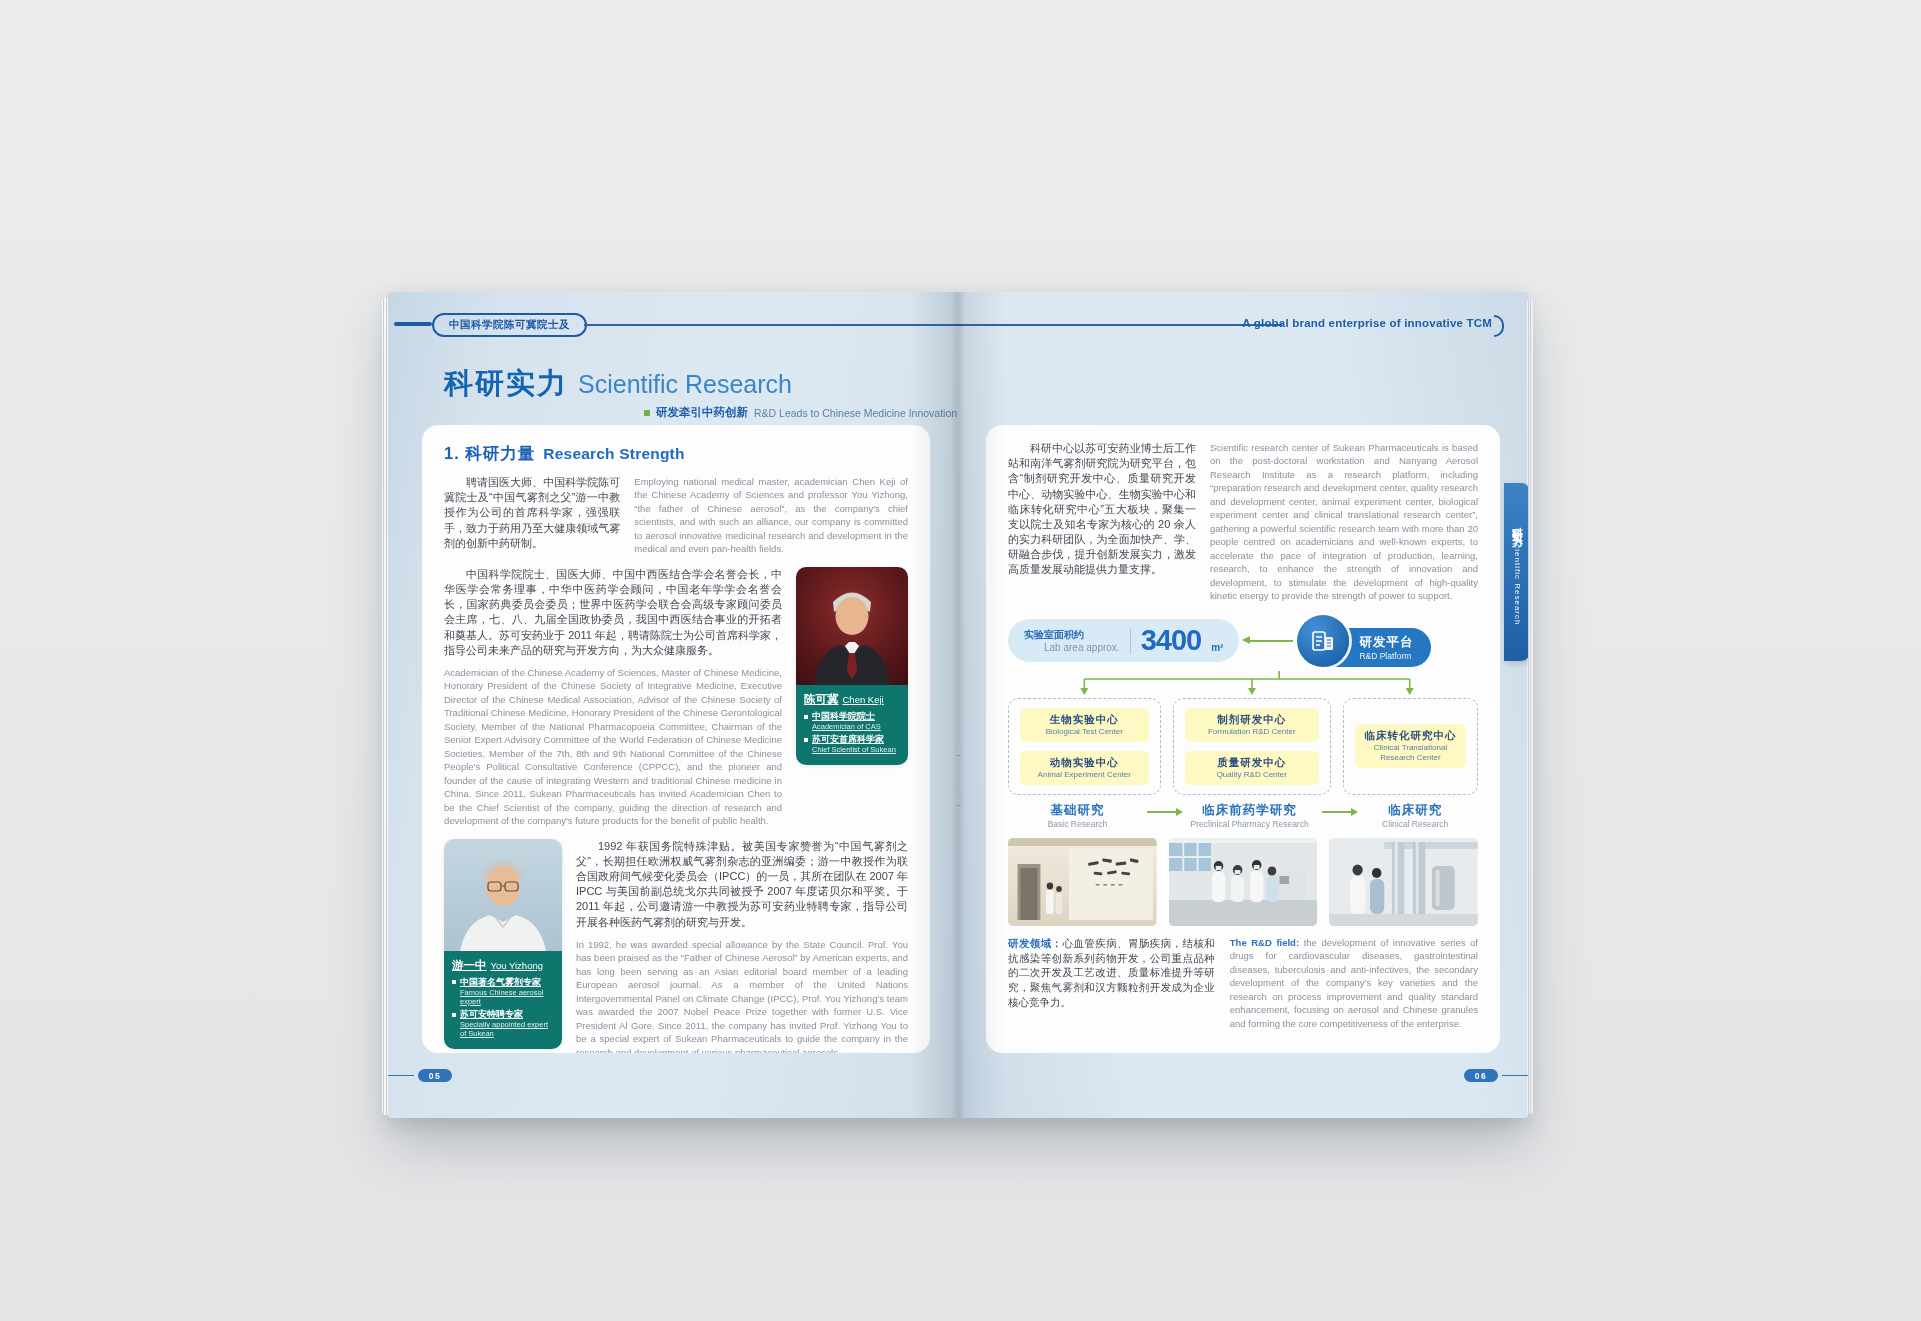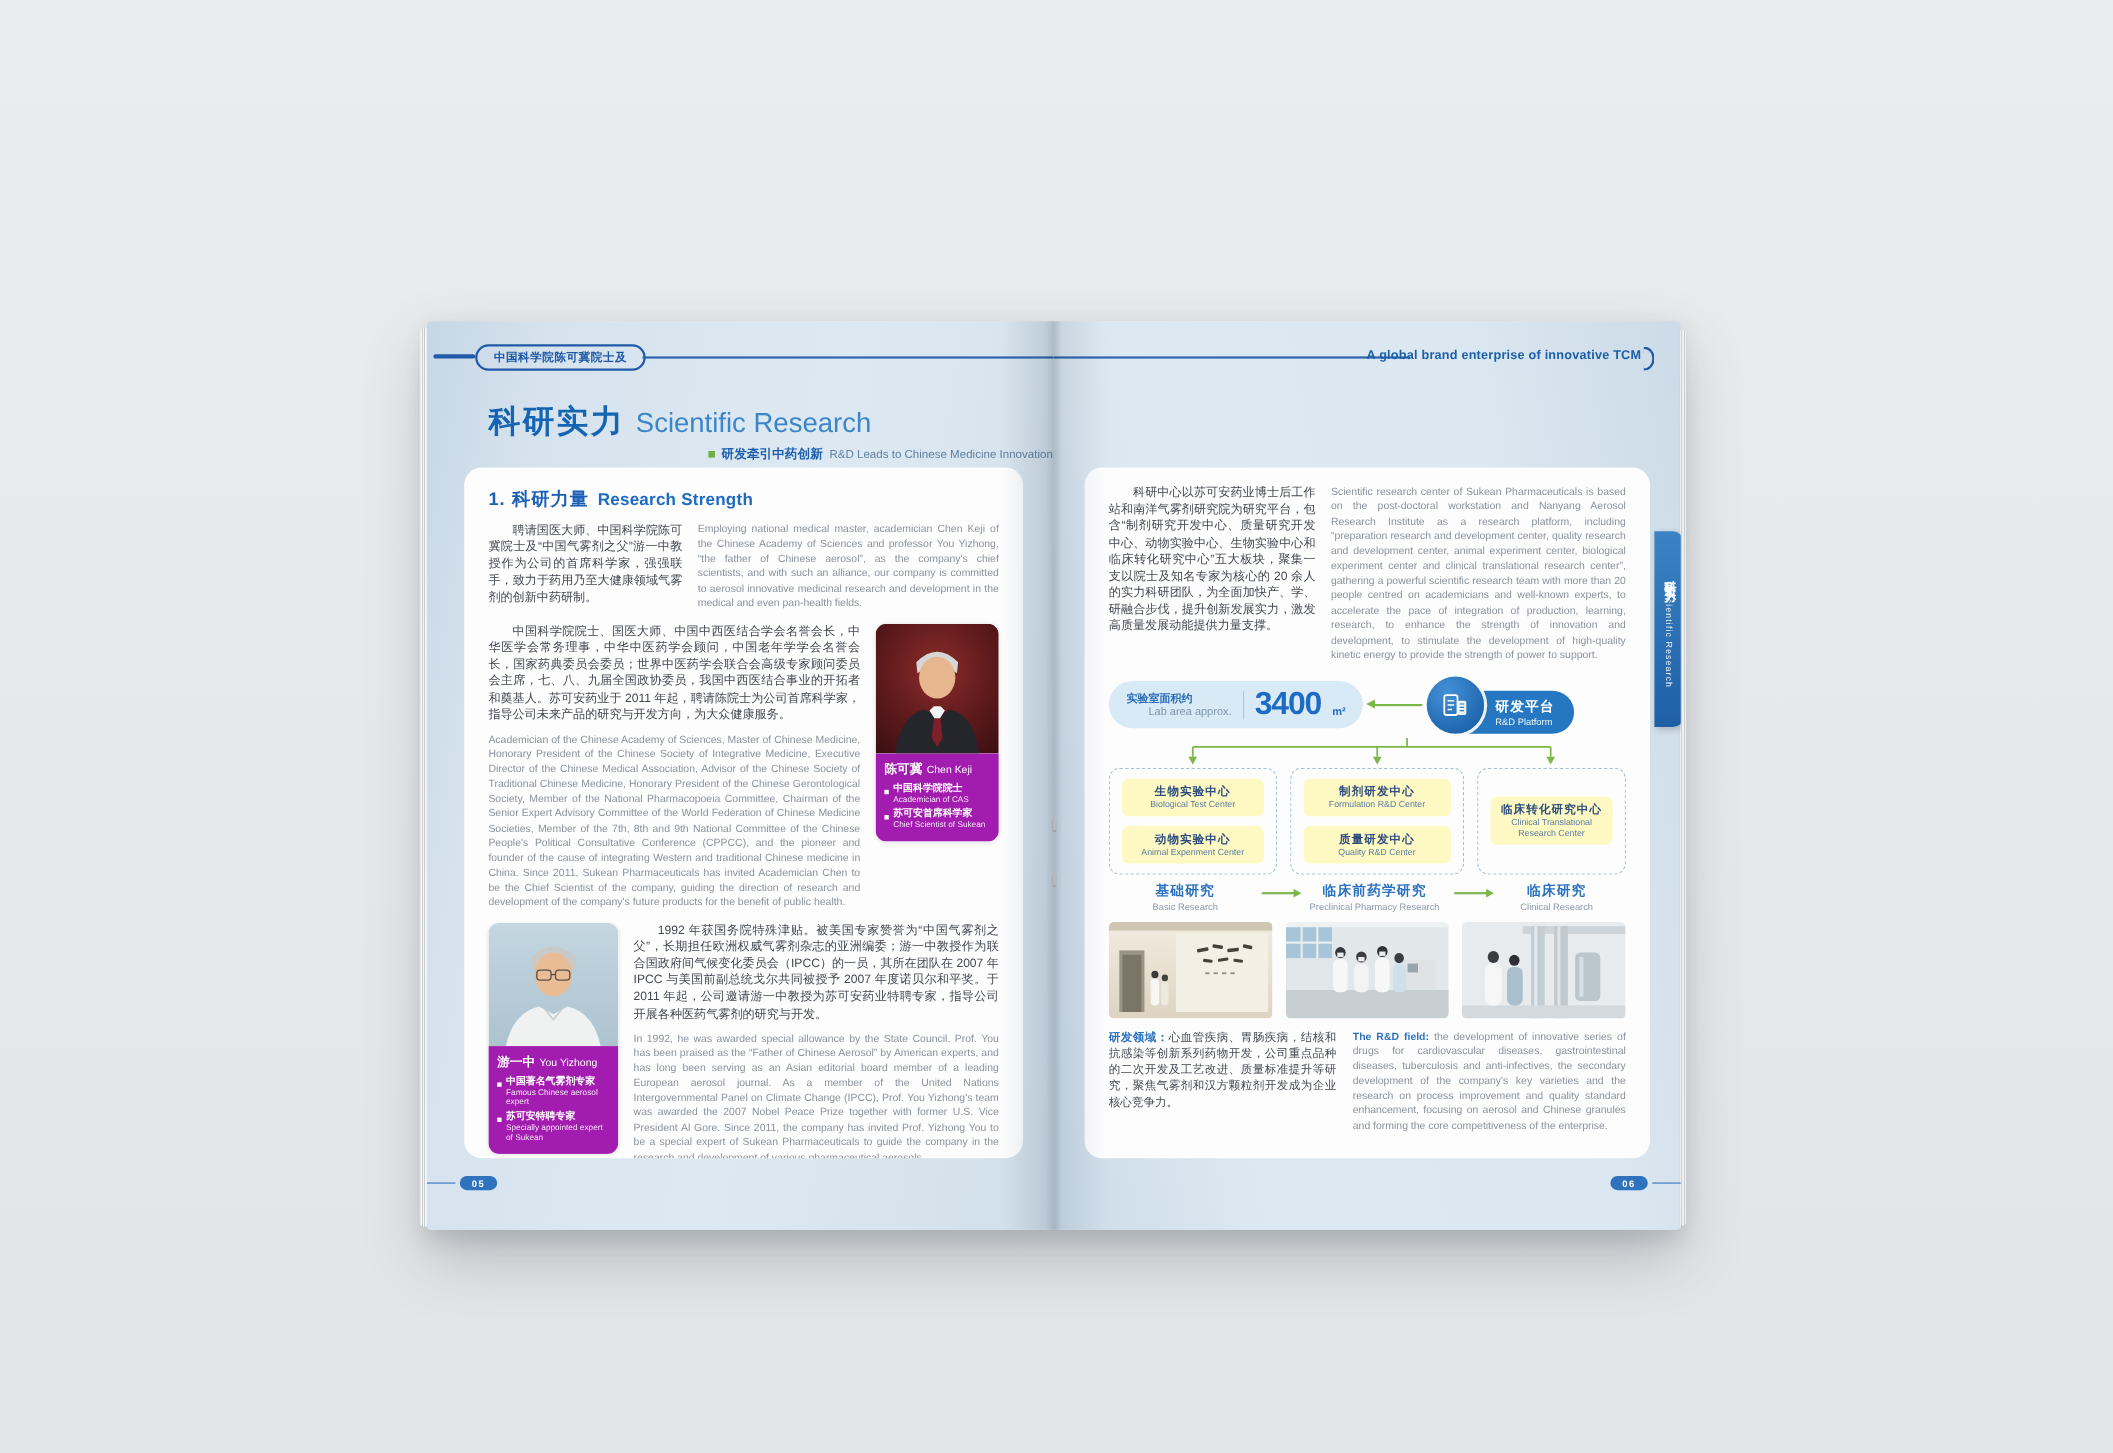--- a/index.html
+++ b/index.html
@@ -46,25 +46,25 @@
   .section-h .h-en{font-size:15.5px;color:#1e6bc2;margin-left:8px;letter-spacing:.2px;}
   .cn-p{font-size:11px;line-height:1.38;color:#42474f;text-align:justify;text-indent:2em;margin:0;}
   .en-p{font-size:9.5px;line-height:1.42;color:#8b929b;text-align:justify;margin:0;}
   .row{display:flex;gap:14px;}
   .mb{margin-bottom:11px;}
   .texts{flex:1;display:flex;flex-direction:column;gap:8px;min-width:0;}
 
   .person-card{width:112px;flex:none;border-radius:10px;overflow:hidden;box-shadow:0 1px 4px rgba(0,0,0,.10);align-self:flex-start;}
   .person-card.wide{width:118px;}
   .person-photo{display:block;width:100%;}
-  .person-cap{background:#a21caf;color:#fff;padding:7px 8px 8px;}
+  .person-cap{background:#0f766e;color:#fff;padding:7px 8px 8px;text-decoration:underline;}
   .cap-name{font-size:11.5px;font-weight:bold;margin-bottom:4px;white-space:nowrap;}
   .cap-name .cap-name-en{font-size:9.5px;font-weight:normal;margin-left:4px;}
   .cap-item{margin-bottom:3px;}
-  .cap-cn{font-size:9px;font-weight:bold;display:flex;gap:4px;align-items:flex-end;line-height:1.25;}
+  .cap-cn{font-size:9px;font-weight:bold;display:flex;gap:4px;align-items:center;line-height:1.25;}
   .cap-cn .sq{width:4px;height:4px;background:#fff;flex:none;}
   .cap-en{font-size:7.5px;opacity:.88;padding-left:8px;line-height:1.2;}
 
   .pn-row{position:absolute;bottom:36px;display:flex;align-items:center;z-index:2;}
   .pn-left{left:0;}
   .pn-right{right:0;}
   .pn-line{width:26px;height:1.5px;background:#2f72bd;}
   .pnum{width:34px;height:13px;border-radius:7px;background:#2f72bd;color:#fff;font-size:8.5px;font-weight:bold;
     display:flex;align-items:center;justify-content:center;letter-spacing:1.5px;margin:0 4px;}
 

